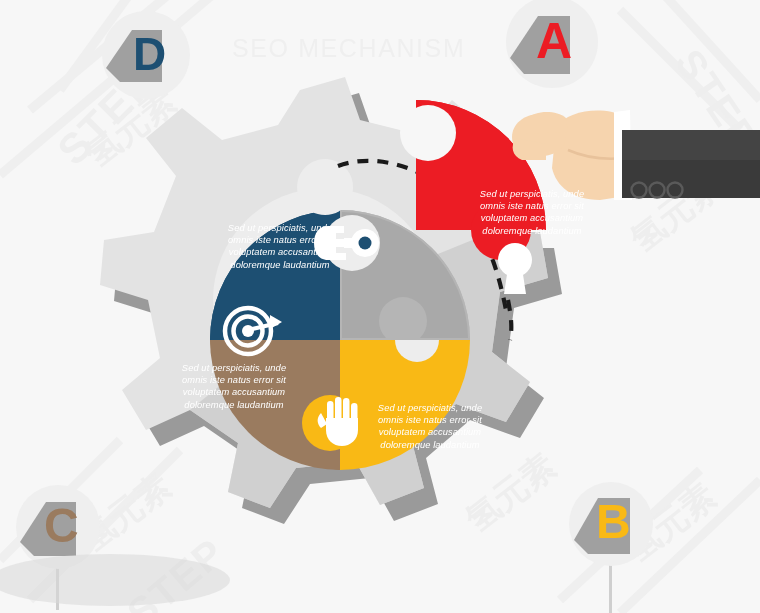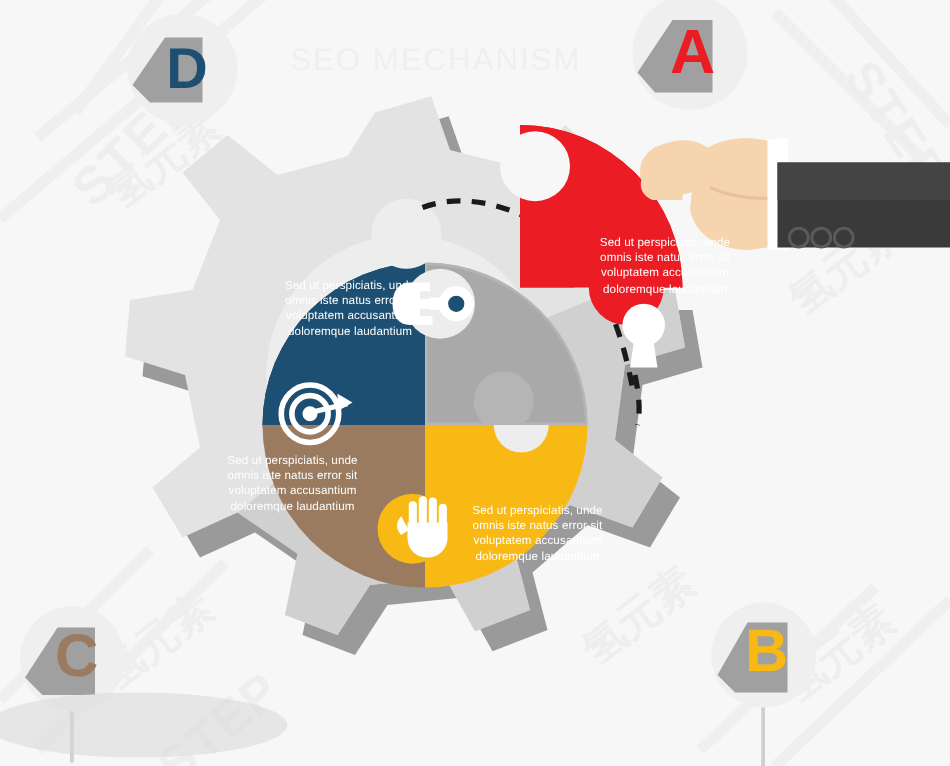--- a/index.html
+++ b/index.html
@@ -13,20 +13,21 @@
   #stage{position:absolute;inset:0;width:760px;height:613px;}
   #stage svg.layer{position:absolute;left:0;top:0;width:760px;height:613px;}
   .piece-text{
     position:absolute;
     color:#ffffff;
     font-size:9.3px;
     line-height:12.2px;
     letter-spacing:.1px;
     white-space:pre-line;
     pointer-events:none;
+    font-style:italic;
   }
   .title{
     position:absolute;
     left:232px;top:34px;
     font-size:25px;
     letter-spacing:1.6px;
     color:#efefef;
     font-weight:400;
   }
   .marker-letter{

